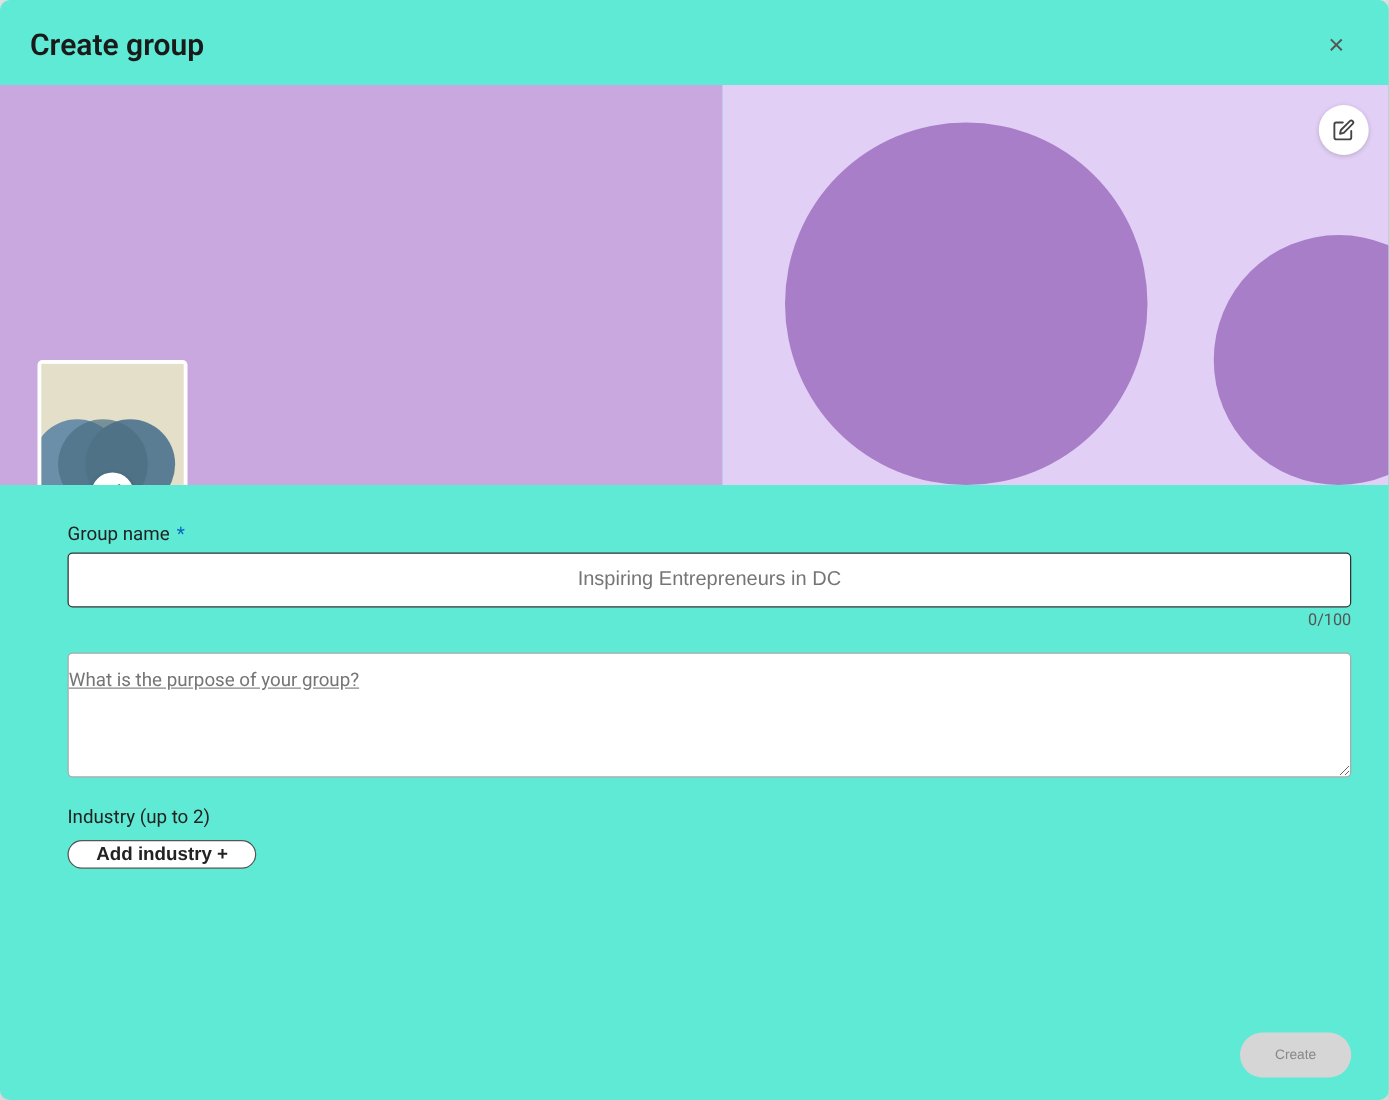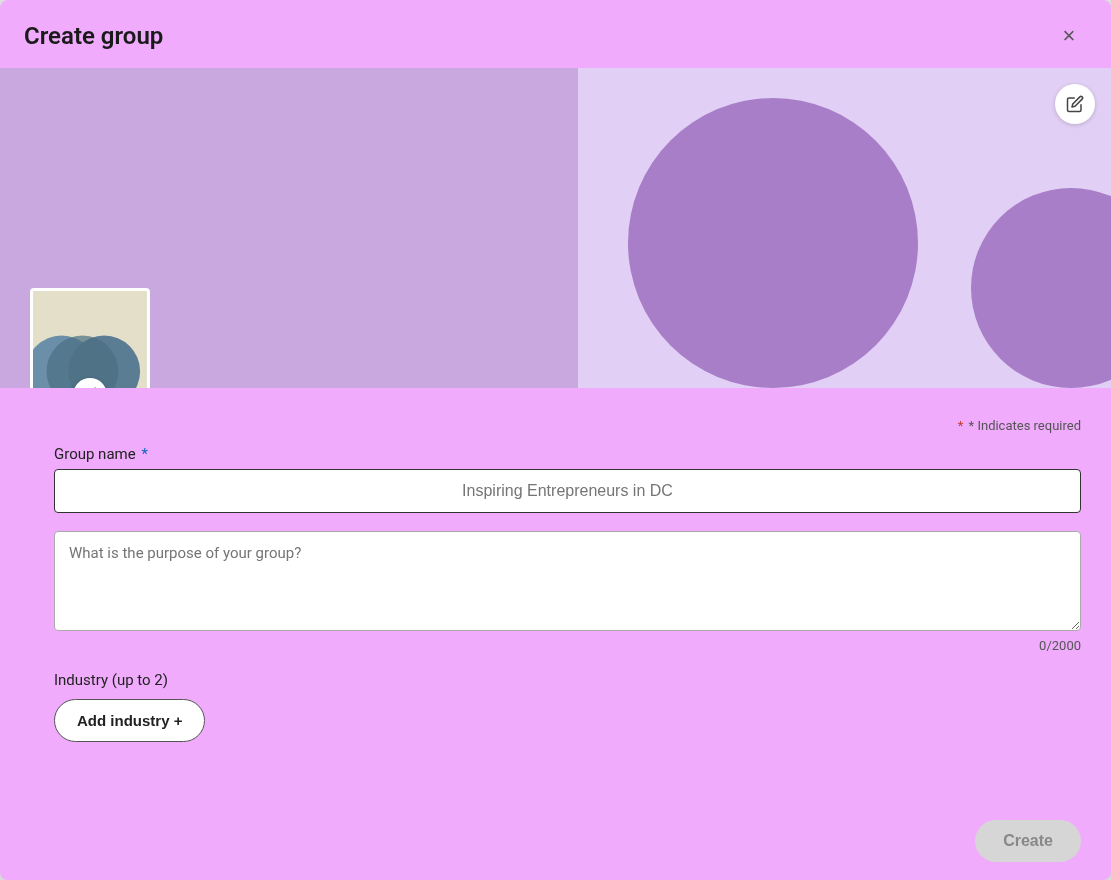--- a/index.html
+++ b/index.html
@@ -11,21 +11,21 @@
     body {
       background: #e8e8e8;
       display: flex;
       justify-content: center;
       align-items: center;
       min-height: 100vh;
       font-family: -apple-system, BlinkMacSystemFont, 'Segoe UI', Roboto, Arial, sans-serif;
     }
 
     .modal {
-      background: #f0abfc;
+      background: #5eead4;
       width: 1111px;
       height: 880px;
       border-radius: 8px;
       overflow: hidden;
       display: flex;
       flex-direction: column;
       box-shadow: 0 4px 24px rgba(0,0,0,0.18);
     }
 
     .modal-header {
@@ -196,43 +196,44 @@
 
     .char-count {
       text-align: right;
       font-size: 13px;
       color: #555;
       margin-top: 3px;
     }
 
     .form-textarea {
       width: 100%;
-      padding: 12px 14px;
+      padding: 12px 0;
       border: 1.5px solid #aaa;
       border-radius: 4px;
       font-size: 15px;
       color: #888;
       resize: vertical;
       min-height: 100px;
       outline: none;
       font-family: inherit;
+      text-decoration: underline;
     }
 
     .industry-label {
       font-size: 15px;
       color: #222;
       margin-bottom: 10px;
       display: block;
     }
 
     .add-industry-btn {
       display: inline-flex;
       align-items: center;
       gap: 6px;
-      padding: 12px 22px;
+      padding: 2px 22px;
       border: 1.5px solid #555;
       border-radius: 30px;
       background: #fff;
       font-size: 15px;
       font-weight: 600;
       color: #222;
       cursor: pointer;
     }
 
     .modal-footer {
@@ -241,22 +242,22 @@
       padding: 18px 30px;
       flex-shrink: 0;
     }
 
     .create-btn {
       padding: 12px 28px;
       background: #d6d6d6;
       color: #888;
       border: none;
       border-radius: 30px;
-      font-size: 16px;
-      font-weight: 700;
+      font-size: 11px;
+      font-weight: 400;
       cursor: not-allowed;
     }
 
     
     .avatar-svg {
       width: 100%;
       height: 100%;
     }
   </style>
 </head>
@@ -299,36 +300,32 @@
       <button class="avatar-edit-btn">
         <svg width="16" height="16" viewBox="0 0 24 24" fill="none" stroke="#444" stroke-width="2" stroke-linecap="round" stroke-linejoin="round">
           <path d="M11 4H4a2 2 0 0 0-2 2v14a2 2 0 0 0 2 2h14a2 2 0 0 0 2-2v-7"></path>
           <path d="M18.5 2.5a2.121 2.121 0 0 1 3 3L12 15l-4 1 1-4 9.5-9.5z"></path>
         </svg>
       </button>
     </div>
   </div>
 
   <div class="form-area">
-    <div class="required-note">
-      <span style="color:#c0392b;">*</span>
-      <span style="margin-left:2px;">* Indicates required</span>
-    </div>
 
     <div class="form-group">
       <label class="form-label">
         <span>Group name</span>
         <span style="color:#0a66c2; margin-left:2px;">*</span>
       </label>
       <input class="form-input" type="text" value="" placeholder="Inspiring Entrepreneurs in DC" style="">
+      <div class="char-count">0/100</div>
     </div>
 
     <div class="form-group">
       <textarea class="form-textarea" placeholder="What is the purpose of your group?" style=""></textarea>
-      <div class="char-count">0/2000</div>
     </div>
 
     <div class="form-group">
       <span class="industry-label">Industry (up to 2)</span>
       <button class="add-industry-btn">
         <span>Add industry +</span>
       </button>
     </div>
 
   </div>

